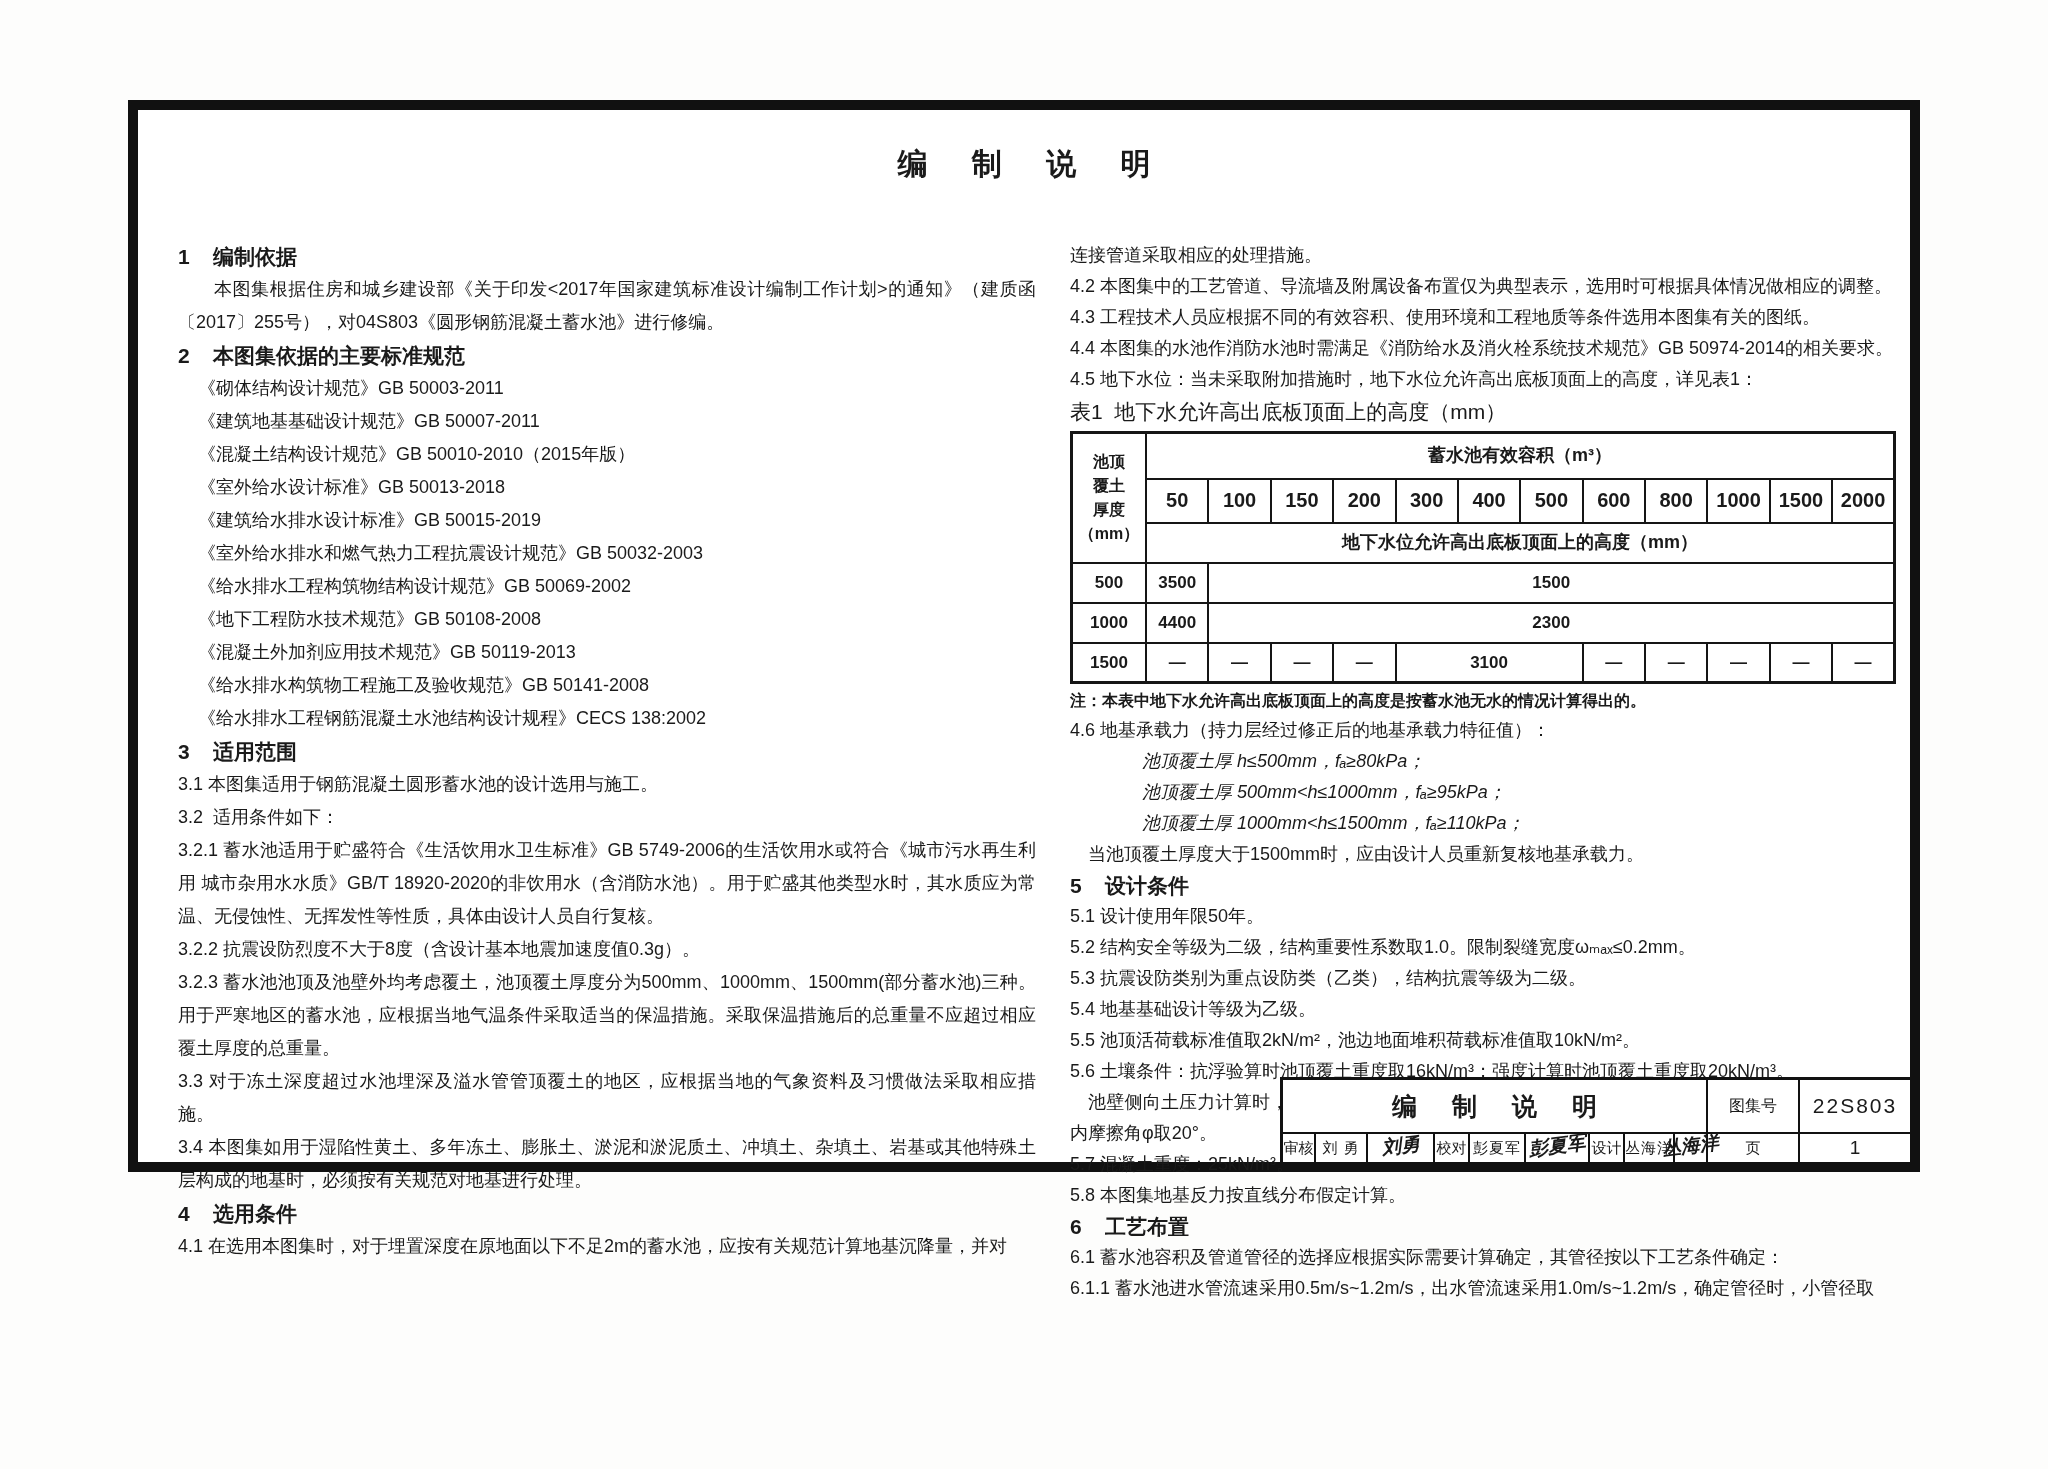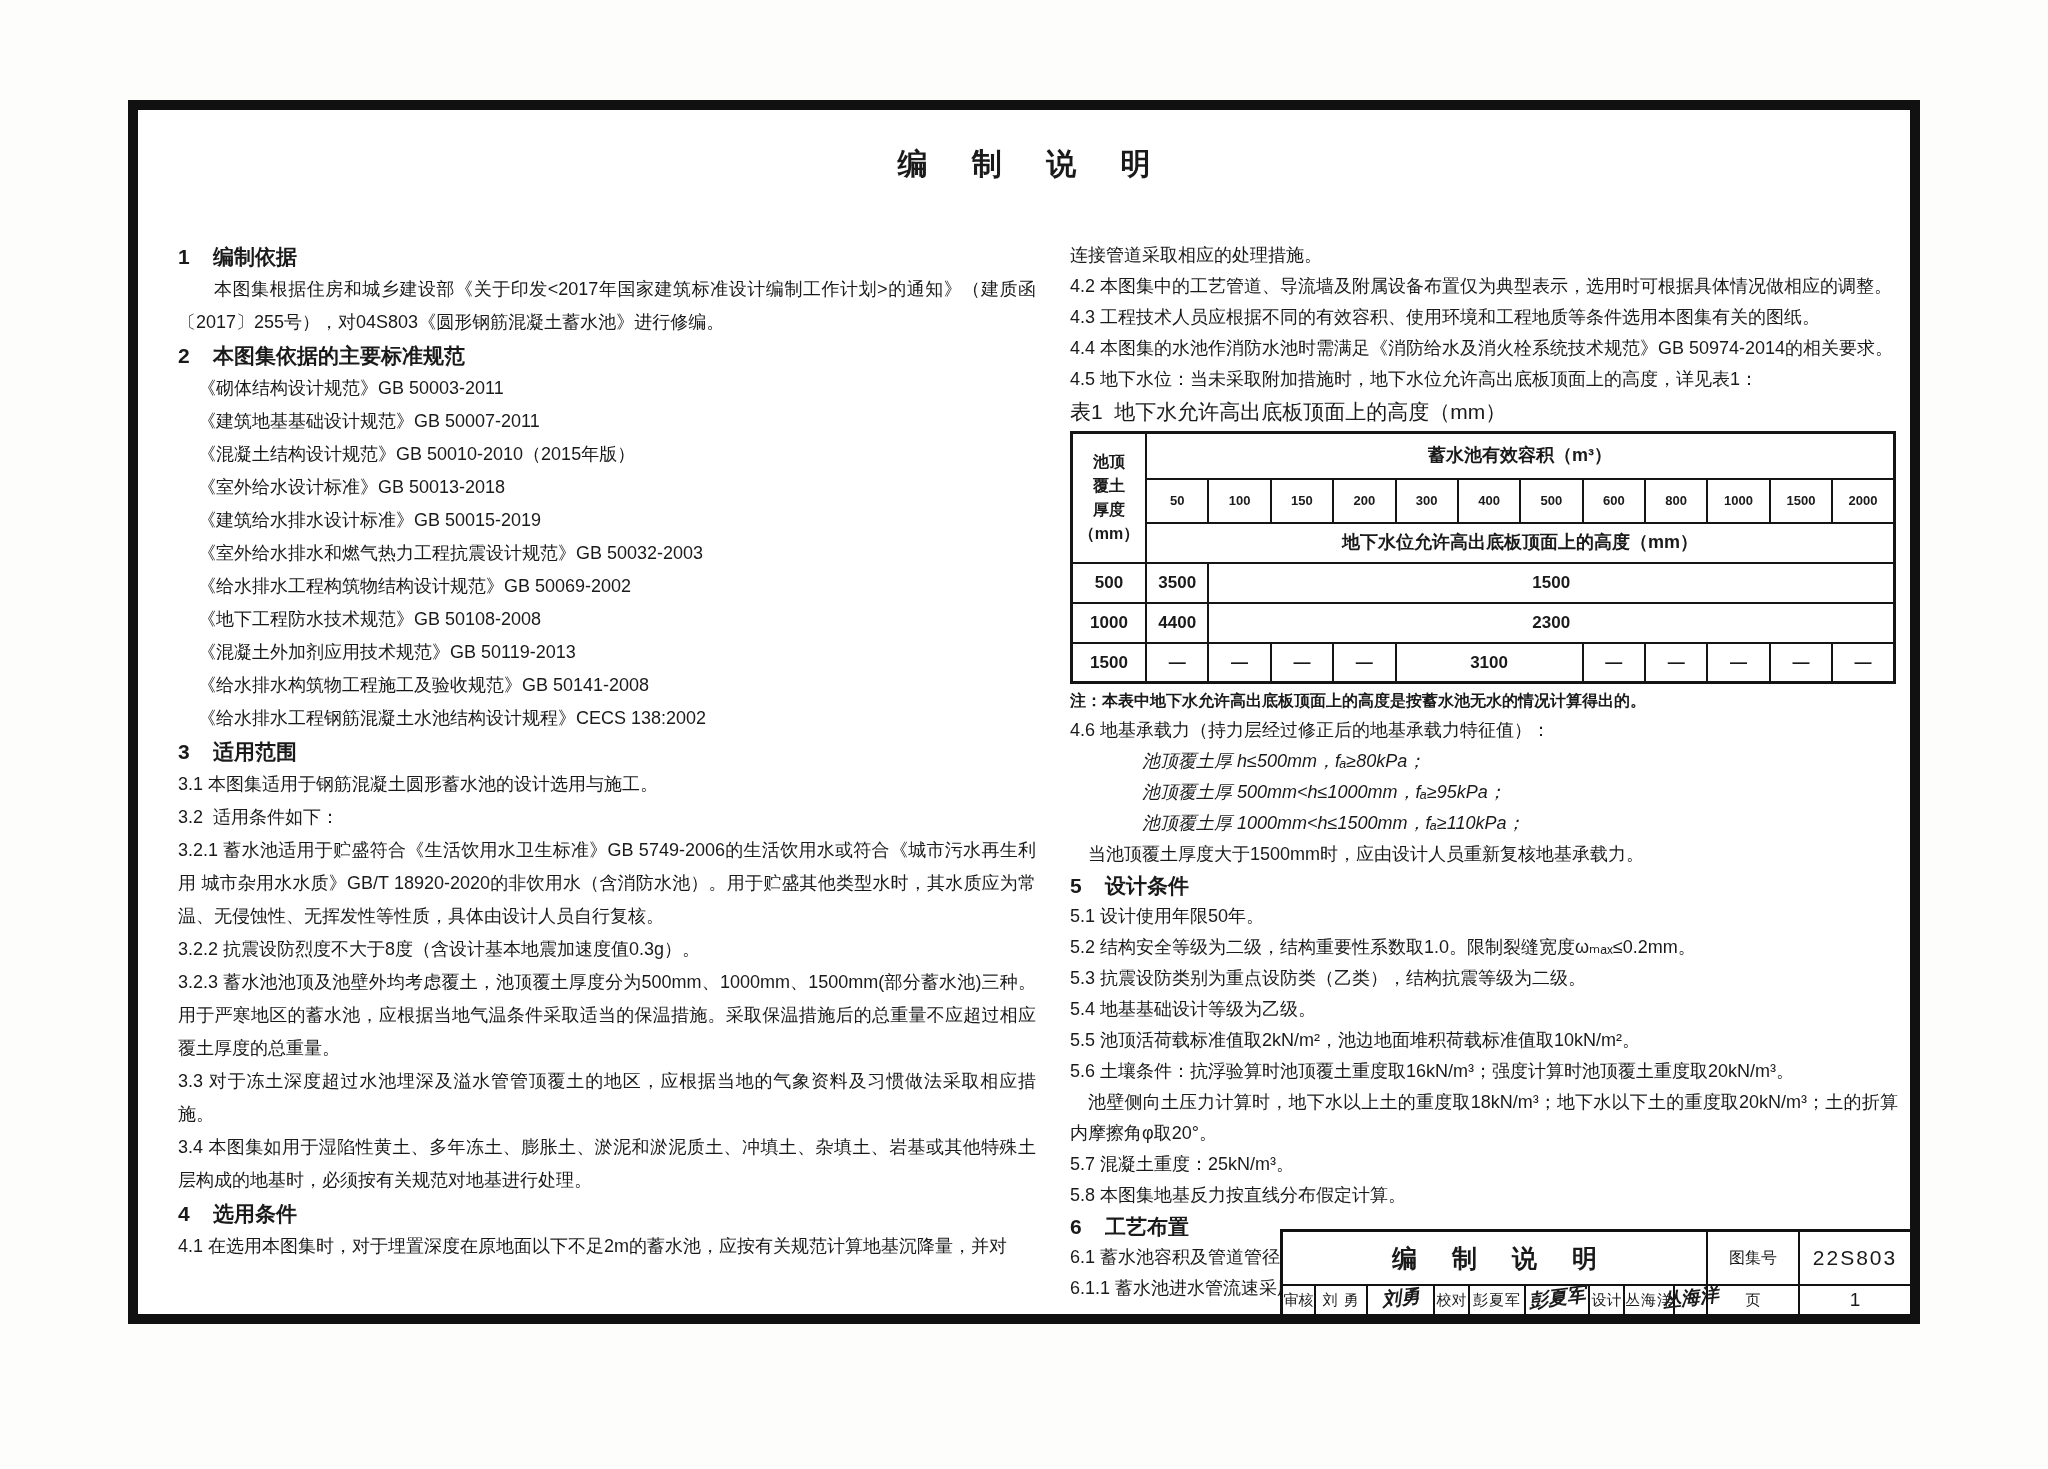--- a/index.html
+++ b/index.html
@@ -1,42 +1,42 @@
 <!DOCTYPE html>
 <html><head>
 <meta charset="utf-8">
 <style>
   html,body{margin:0;padding:0;}
   body{
     width:2048px;height:1469px;background:#fdfdfc;position:relative;overflow:hidden;
     font-family:"Liberation Sans","DejaVu Sans",sans-serif;color:#1a1a1a;
   }
   .frame{
-    position:absolute;left:128px;top:100px;width:1792px;height:1224px;
+    position:absolute;left:128px;top:100px;width:1792px;height:1072px;
     border:10px solid #111;box-sizing:border-box;background:#fff;
   }
   .page-title{
     position:absolute;left:0;top:34px;width:100%;text-align:center;
     font-size:30px;font-weight:bold;letter-spacing:18px;text-indent:18px;
   }
   .col{position:absolute;top:130px;}
   .col-left{left:40px;width:858px;font-size:18px;line-height:33px;}
   .col-right{left:932px;width:828px;font-size:18px;line-height:31px;}
   .line{white-space:pre-wrap;text-align:justify;}
   .h{font-weight:bold;font-size:21px;}
   .p2{text-indent:2em;}
   .list{padding-left:20px;}
   .sub{padding-left:72px;font-style:italic;}
   .ind1{text-indent:1em;}
   .table-title{font-weight:normal;font-size:21px;line-height:34px;white-space:pre-wrap;}
   table.t1{border-collapse:collapse;width:826px;table-layout:fixed;border:3px solid #151515;margin:2px 0 3px 0;}
   .t1 td{border:2px solid #151515;text-align:center;vertical-align:middle;font-weight:bold;padding:0;overflow:hidden;}
   .t1 .corner{font-size:16px;line-height:1.5;white-space:pre-line;}
   .t1 .hdr{font-size:18px;}
-  .t1 .vol{font-size:13px;}
+  .t1 .vol{font-size:20px;}
   .t1 .val{font-size:17px;}
   .table-note{font-size:16px;font-weight:bold;line-height:28px;white-space:pre-wrap;}
   .title-block{
     position:absolute;right:0;bottom:0;background:#fff;
     border-top:3px solid #111;border-left:3px solid #111;
     display:grid;
     grid-template-columns:31px 52px 67px 35px 56px 64px 35px 50px 33px 92px 112px;
     grid-template-rows:52px 30px;
   }
   .tb{display:flex;align-items:center;justify-content:center;border-left:2px solid #111;font-size:15px;overflow:visible;}

